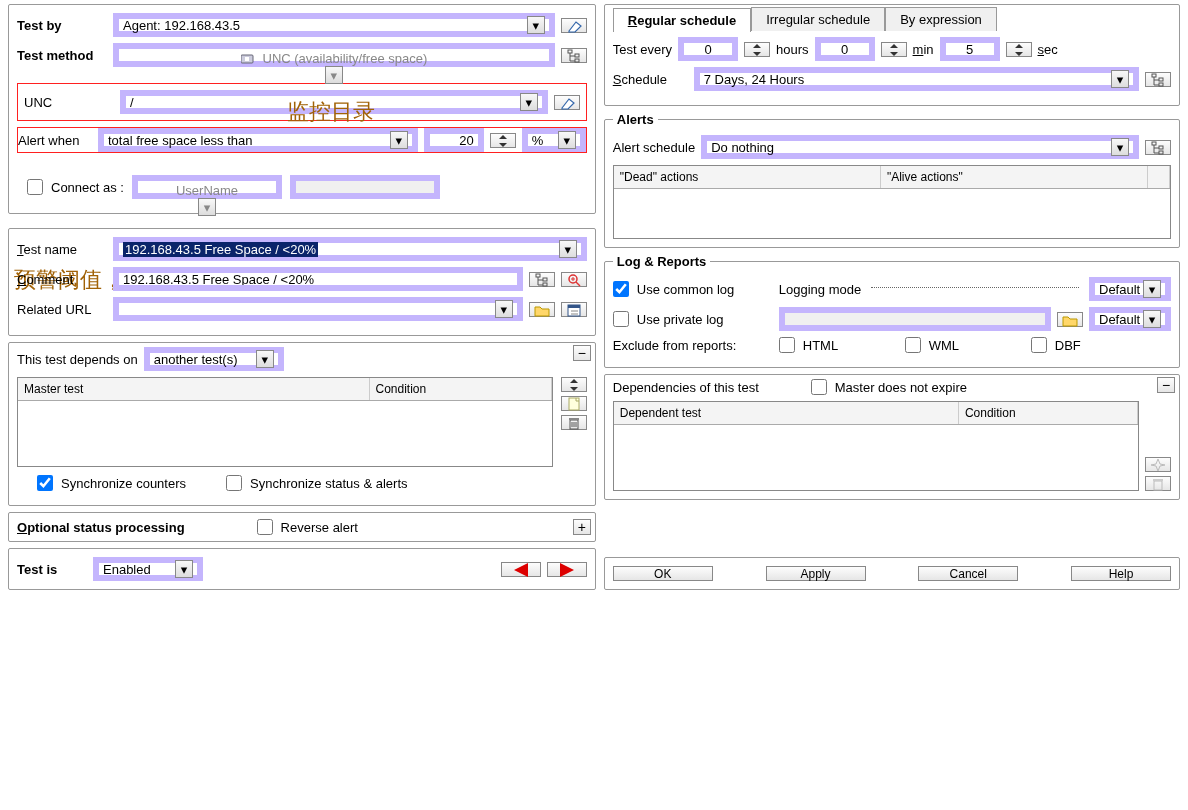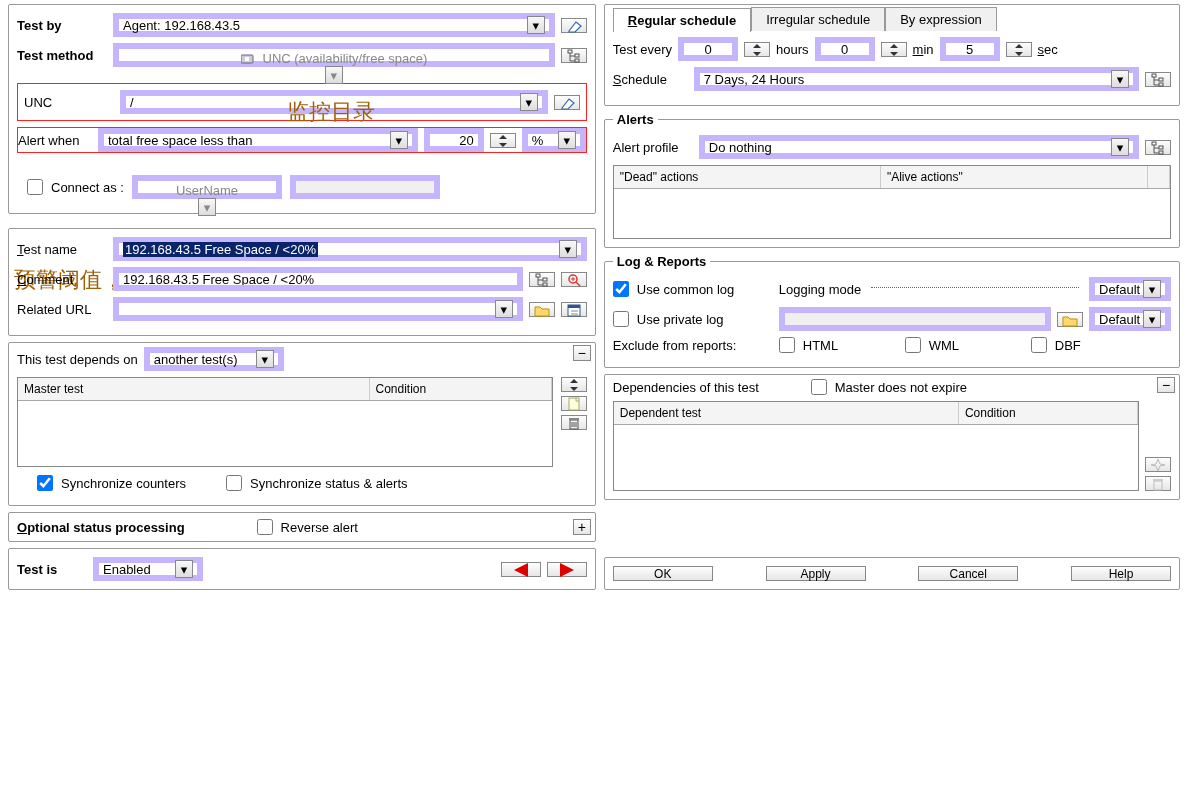--- a/index.html
+++ b/index.html
@@ -391,21 +391,21 @@
                 <rect x="8" y="10" width="4" height="3" fill="none" stroke="#555"></rect>
                 <path d="M3 4 v8 M3 7 h5 M3 12 h5" stroke="#555" fill="none"></path>
               </svg>
             </div>
         </div>
       </fieldset>
 
       <fieldset>
         <legend class="bold">Alerts</legend>
         <div class="row">
-          <span style="min-width:80px">Alert profile</span>
+          <span style="min-width:80px">Alert schedule</span>
           <div class="combo" style="flex:1">
             <span>Do nothing</span>
             <span class="dropdown-btn">▾</span>
           </div>
           <div class="btn">
               <svg class="icon-svg" width="14" height="14">
                 <rect x="1" y="1" width="4" height="3" fill="none" stroke="#555"></rect>
                 <rect x="8" y="5" width="4" height="3" fill="none" stroke="#555"></rect>
                 <rect x="8" y="10" width="4" height="3" fill="none" stroke="#555"></rect>
                 <path d="M3 4 v8 M3 7 h5 M3 12 h5" stroke="#555" fill="none"></path>

